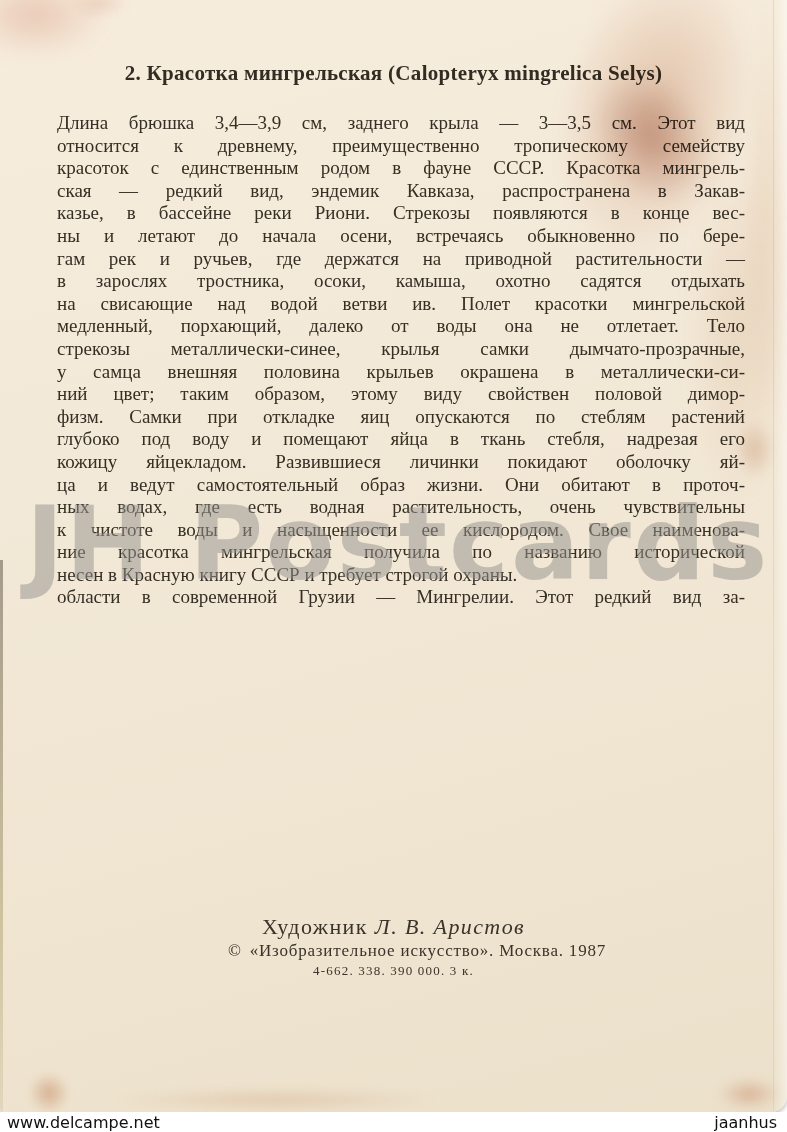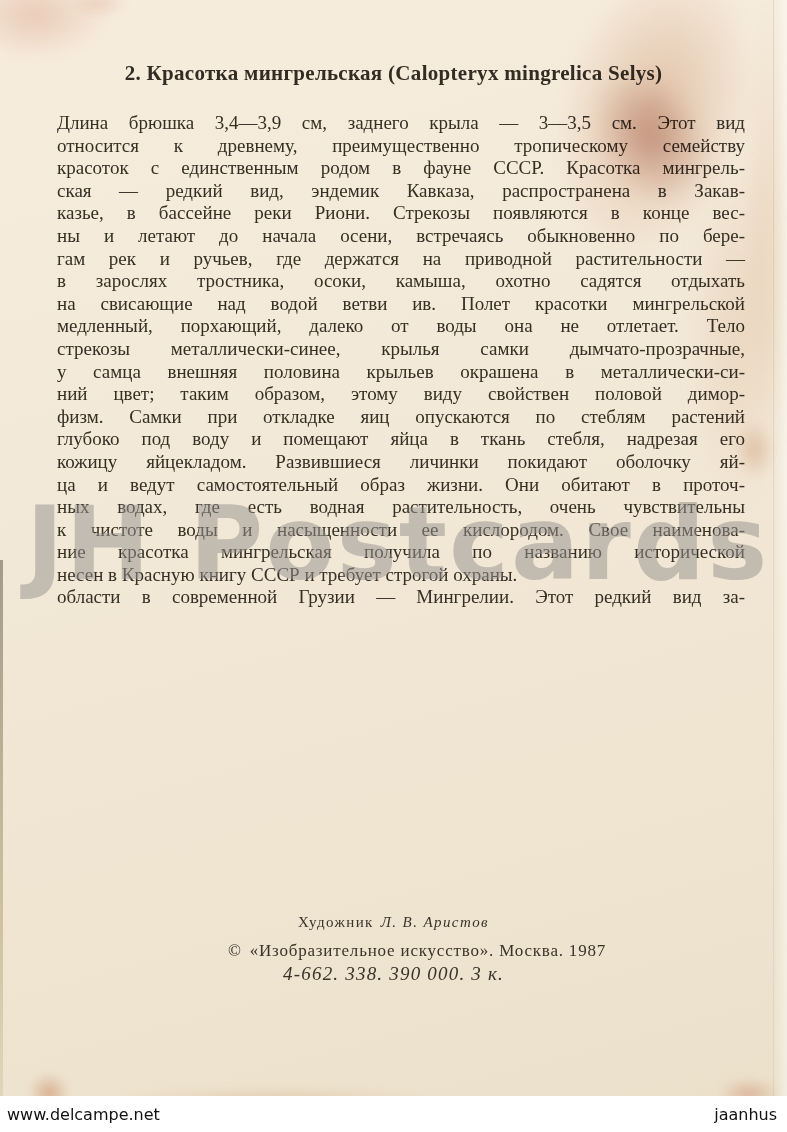--- a/index.html
+++ b/index.html
@@ -57,38 +57,38 @@
     letter-spacing:0.3px; color:#332c22;
   }
   .body-text {
     position:absolute; top:112px; left:57px; width:688px; z-index:3;
     font-size:19px; color:#362f24;
   }
   .bline { line-height:22.6px; text-align:justify; text-align-last:justify; }
   .bline.last { text-align-last:left; }
 
   .credit-line { position:absolute; left:0; right:0; z-index:3; text-align:center; color:#3a332a; }
-  .artist   { top:914px; font-size:15px; letter-spacing:1.4px; }
+  .artist   { top:914px; font-size:22px; letter-spacing:1.4px; }
   .artist .it { font-style:italic; margin-left:7px; }
   .publisher{ top:941px; font-size:17px; letter-spacing:0.8px;padding-left:47px; }
   .publisher .csym { margin-right:8px; }
-  .code     { top:963px; font-size:19px; letter-spacing:1.2px;font-style:italic; }
+  .code     { top:963px; font-size:13px; letter-spacing:1.2px; }
   .mailing  { top:989px; font-size:16px; letter-spacing:2.6px; }
 
   
   .watermark {
     position:absolute; top:494px; left:26px; z-index:5;
     font-family:"DejaVu Sans","Liberation Sans",sans-serif;
     font-size:101px; font-weight:bold; letter-spacing:2px; line-height:1;
     color:rgba(150,148,144,0.52); white-space:nowrap; pointer-events:none;
   }
 
   
   .footer-bar {
-    position:absolute; left:0; right:0; bottom:0; height:36px;
+    position:absolute; left:0; right:0; bottom:0; height:20px;
     background:#ffffff; z-index:10;
     display:flex; justify-content:space-between; align-items:center;
     font-family:"DejaVu Sans","Liberation Sans",sans-serif;
     font-size:16px; color:#111111;
   }
   .footer-bar .site   { margin-left:7px;  cursor:pointer; }
   .footer-bar .seller { margin-right:10px; cursor:pointer;margin-left:25px; }
 </style>
 </head>
 <body>

